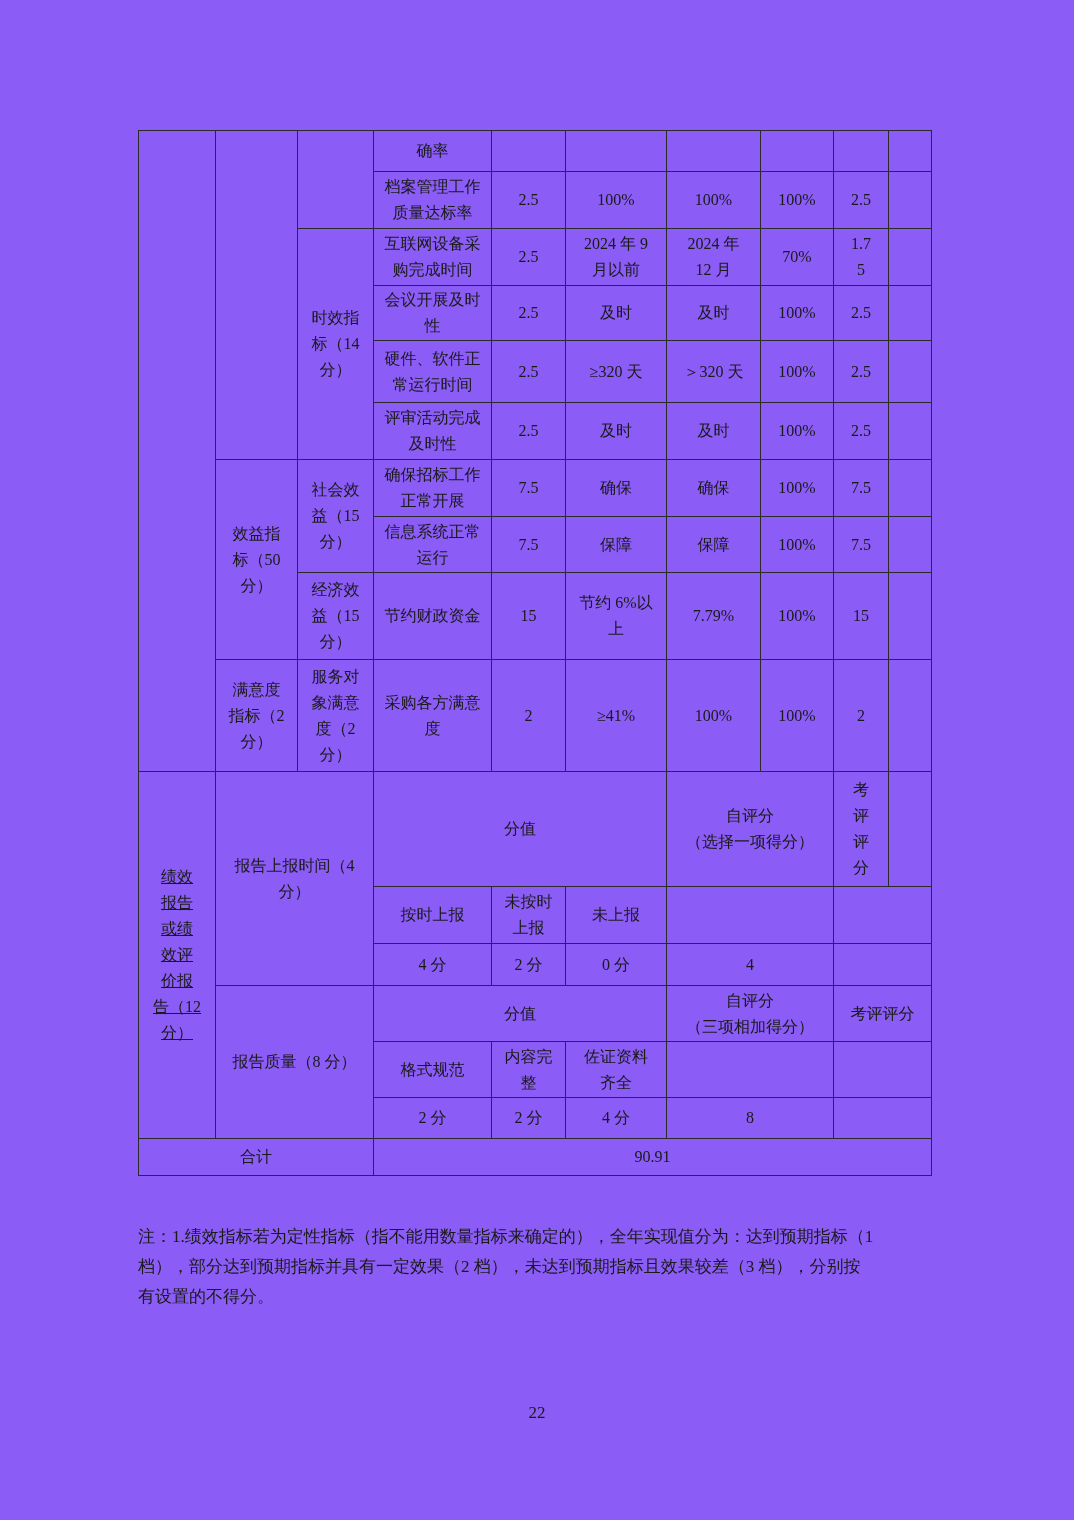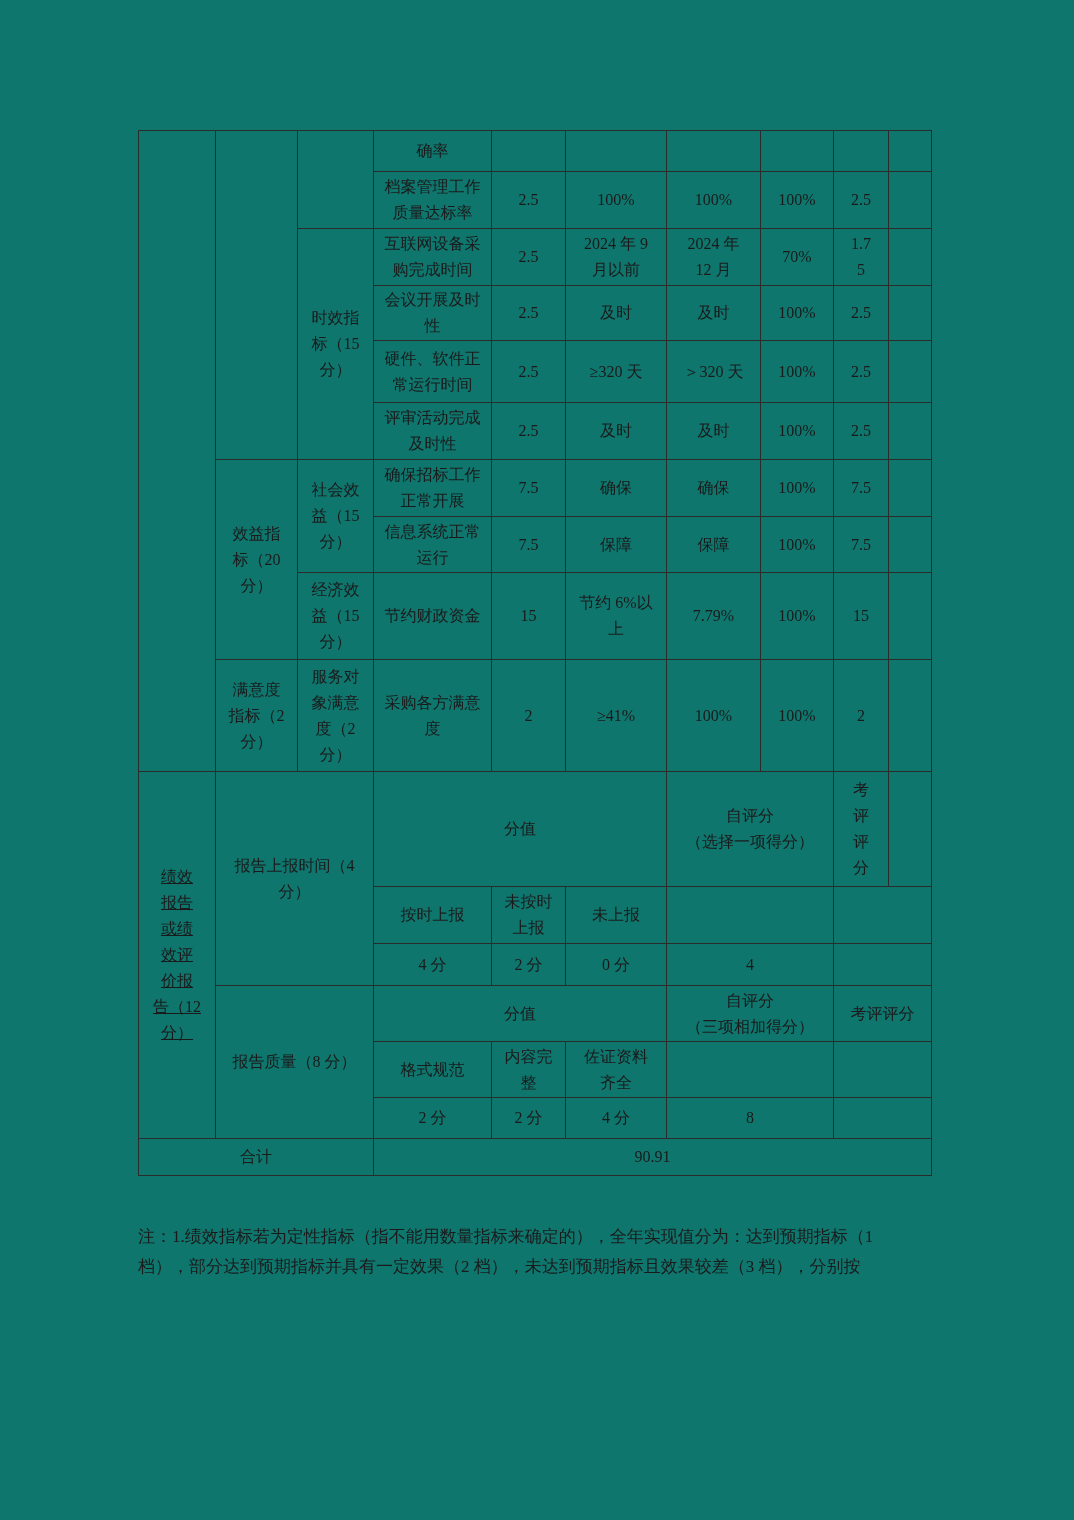--- a/index.html
+++ b/index.html
@@ -11,21 +11,21 @@
     width: 1074px;
     height: 1520px;
     font-family: "Liberation Serif", "DejaVu Serif", serif;
     color: #1a1a1a;
     position: relative;
   }
   .page {
     position: relative;
     width: 1074px;
     height: 1520px;
-    background: #0f766e;
+    background: #8b5cf6;
     overflow: hidden;
   }
   table.perf {
     position: absolute;
     left: 138px;
     top: 130px;
     width: 793px;
     border-collapse: collapse;
     table-layout: fixed;
   }
@@ -101,21 +101,21 @@
 质量达标率</td>
         <td>2.5</td>
         <td>100%</td>
         <td>100%</td>
         <td>100%</td>
         <td>2.5</td>
         <td></td>
       </tr>
       <tr style="height:57px">
         <td rowspan="4">时效指
-标（15
+标（14
 分）</td>
         <td>互联网设备采
 购完成时间</td>
         <td>2.5</td>
         <td>2024 年 9
 月以前</td>
         <td>2024 年
 12 月</td>
         <td>70%</td>
         <td>1.7
@@ -147,21 +147,21 @@
 及时性</td>
         <td>2.5</td>
         <td>及时</td>
         <td>及时</td>
         <td>100%</td>
         <td>2.5</td>
         <td></td>
       </tr>
       <tr style="height:57px">
         <td rowspan="3">效益指
-标（20
+标（50
 分）</td>
         <td rowspan="2">社会效
 益（15
 分）</td>
         <td>确保招标工作
 正常开展</td>
         <td>7.5</td>
         <td>确保</td>
         <td>确保</td>
         <td>100%</td>
@@ -268,16 +268,18 @@
       <tr style="height:37px">
         <td colspan="3">合计</td>
         <td colspan="7">90.91</td>
       </tr>
     </tbody>
   </table>
 
   <div class="notes">
     <div class="note-line">注：1.绩效指标若为定性指标（指不能用数量指标来确定的），全年实现值分为：达到预期指标（1</div>
     <div class="note-line">档），部分达到预期指标并具有一定效果（2 档），未达到预期指标且效果较差（3 档），分别按</div>
+    <div class="note-line">有设置的不得分。</div>
   </div>
 
+  <div class="footer">22</div>
 
 </div>
 
 </body></html>

